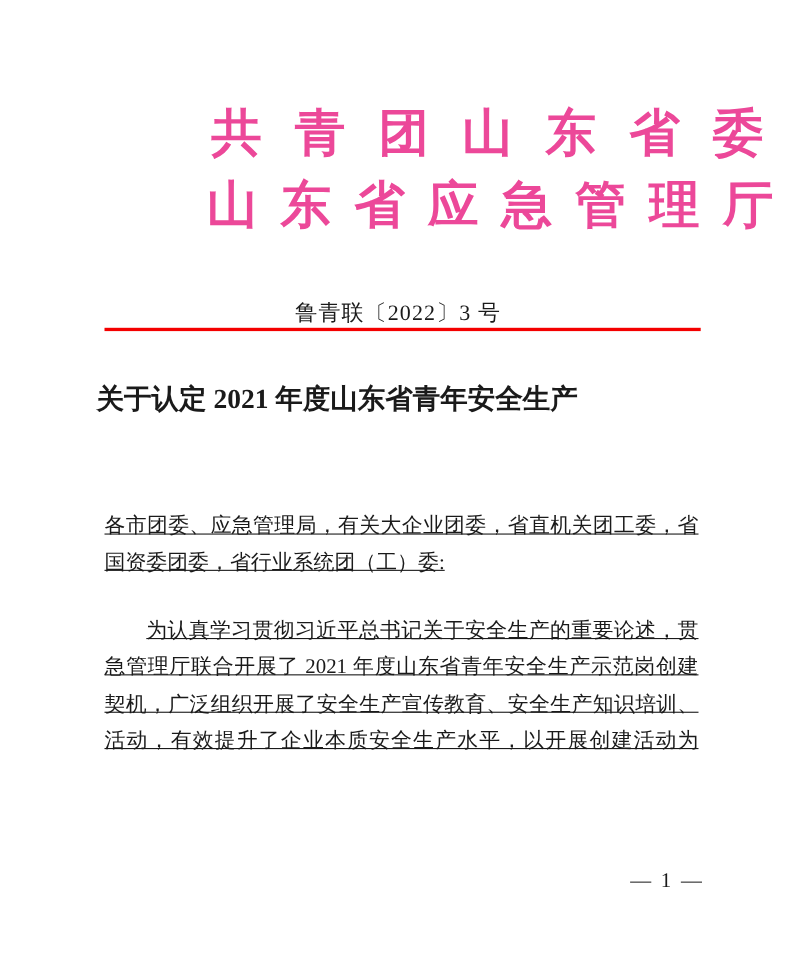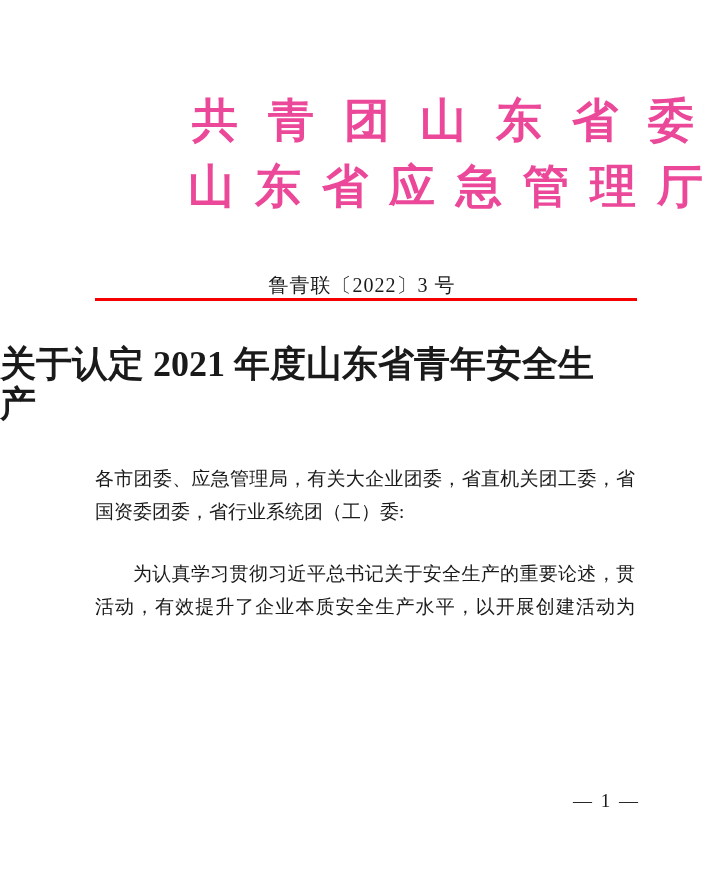--- a/index.html
+++ b/index.html
@@ -61,39 +61,40 @@
     width: 542px;
     height: 3px;
     background: #f40000;
   }
   
   .doc-title {
     position: absolute;
     top: 344px;
     left: 0;
     width: 613px;
-    text-align: left;
+    text-align: center;
     font-weight: bold;
-    font-size: 36px;
+    font-size: 25px;
     line-height: 40px;
   }
   
   .body-text {
     position: absolute;
     top: 462px;
     left: 95px;
     width: 540px;
     font-size: 19px;
   }
   .body-line {
     line-height: 33.4px;
     height: 33.4px;
     white-space: nowrap;
     text-align: justify;
     text-align-last: justify;
+    text-decoration: underline;
   }
   .body-line.short {
     text-align: right;
     text-align-last: left;
   }
   .body-line.indent {
     text-indent: 38px;
     margin-top: 28px;
   }
   
@@ -122,18 +123,20 @@
   <div class="red-rule"></div>
 
   <div class="doc-title">
     <div>关于认定 2021 年度山东省青年安全生产</div>
   </div>
 
   <div class="body-text">
     <div class="body-line">各市团委、应急管理局，有关大企业团委，省直机关团工委，省</div>
     <div class="body-line short">国资委团委，省行业系统团（工）委:</div>
     <div class="body-line indent">为认真学习贯彻习近平总书记关于安全生产的重要论述，贯</div>
+    <div class="body-line">急管理厅联合开展了 2021 年度山东省青年安全生产示范岗创建</div>
+    <div class="body-line">契机，广泛组织开展了安全生产宣传教育、安全生产知识培训、</div>
     <div class="body-line">活动，有效提升了企业本质安全生产水平，以开展创建活动为</div>
   </div>
 
   <div class="page-number">— 1 —</div>
 
 </div>
 
 </body></html>

